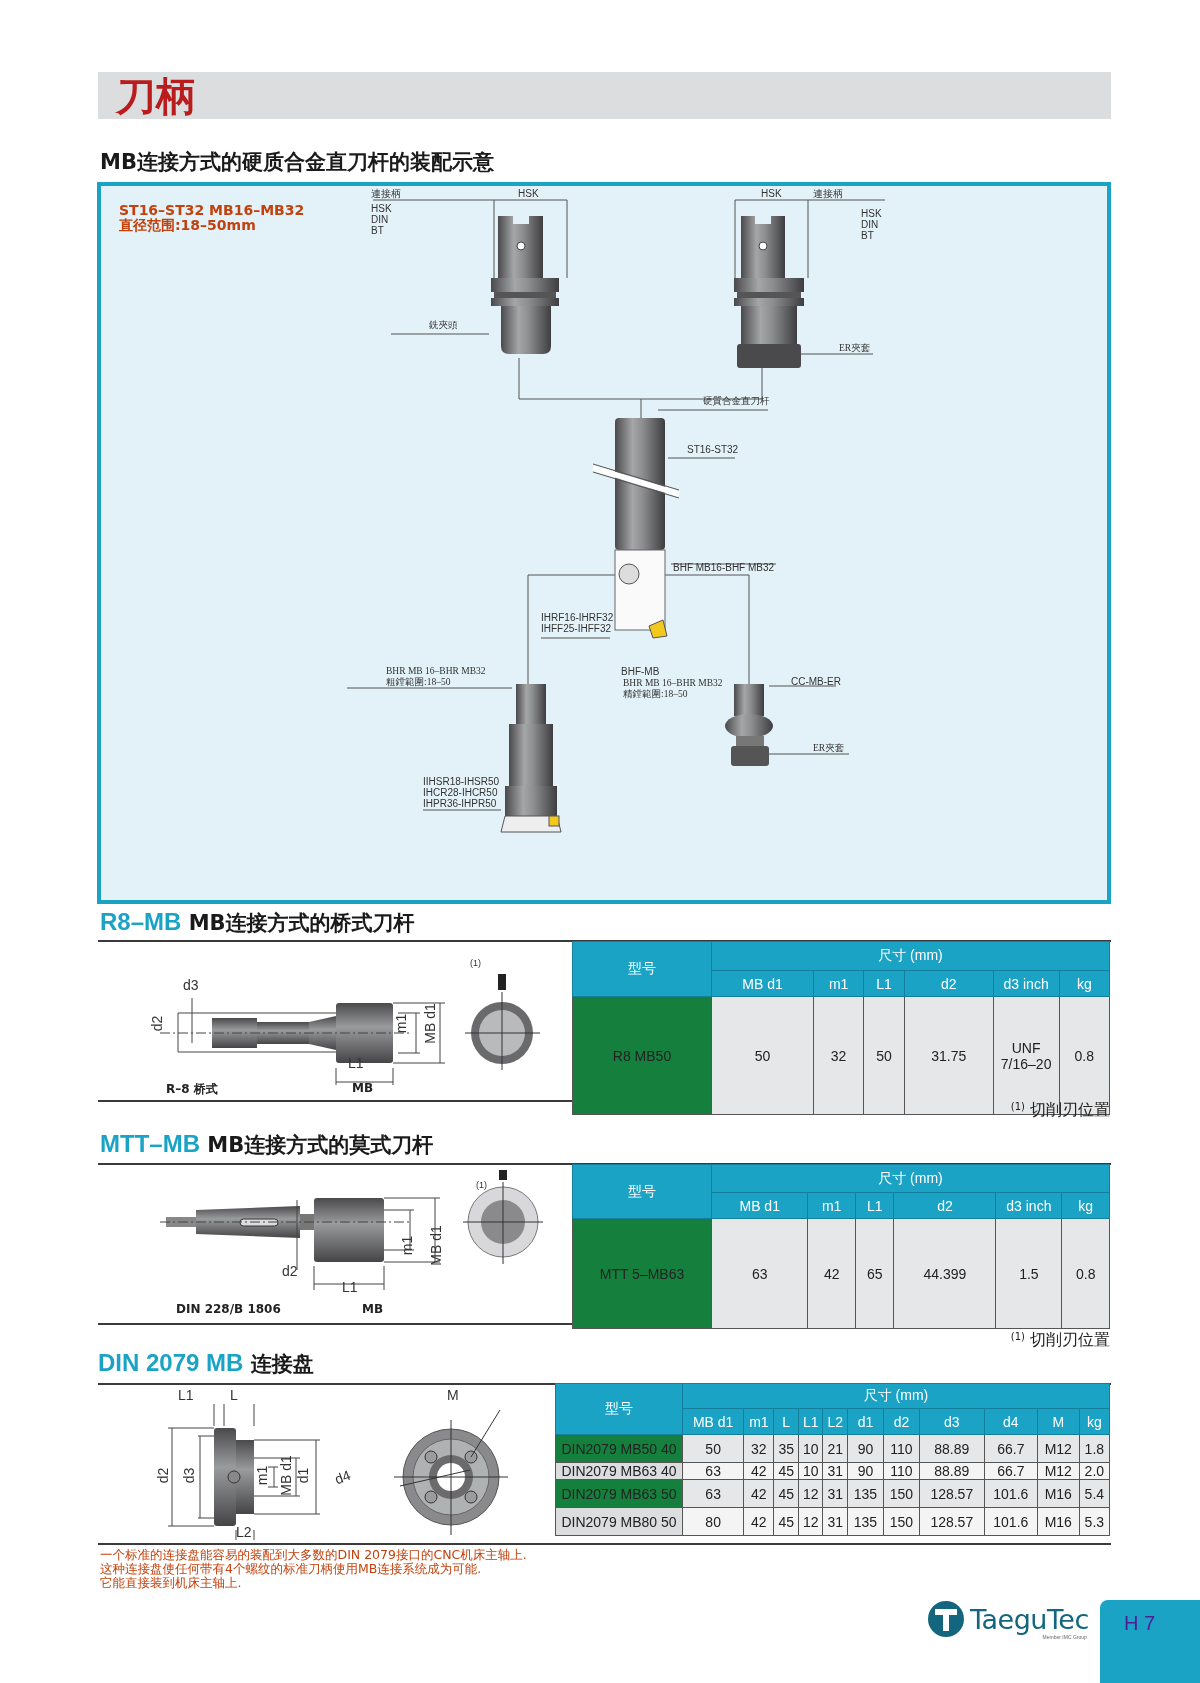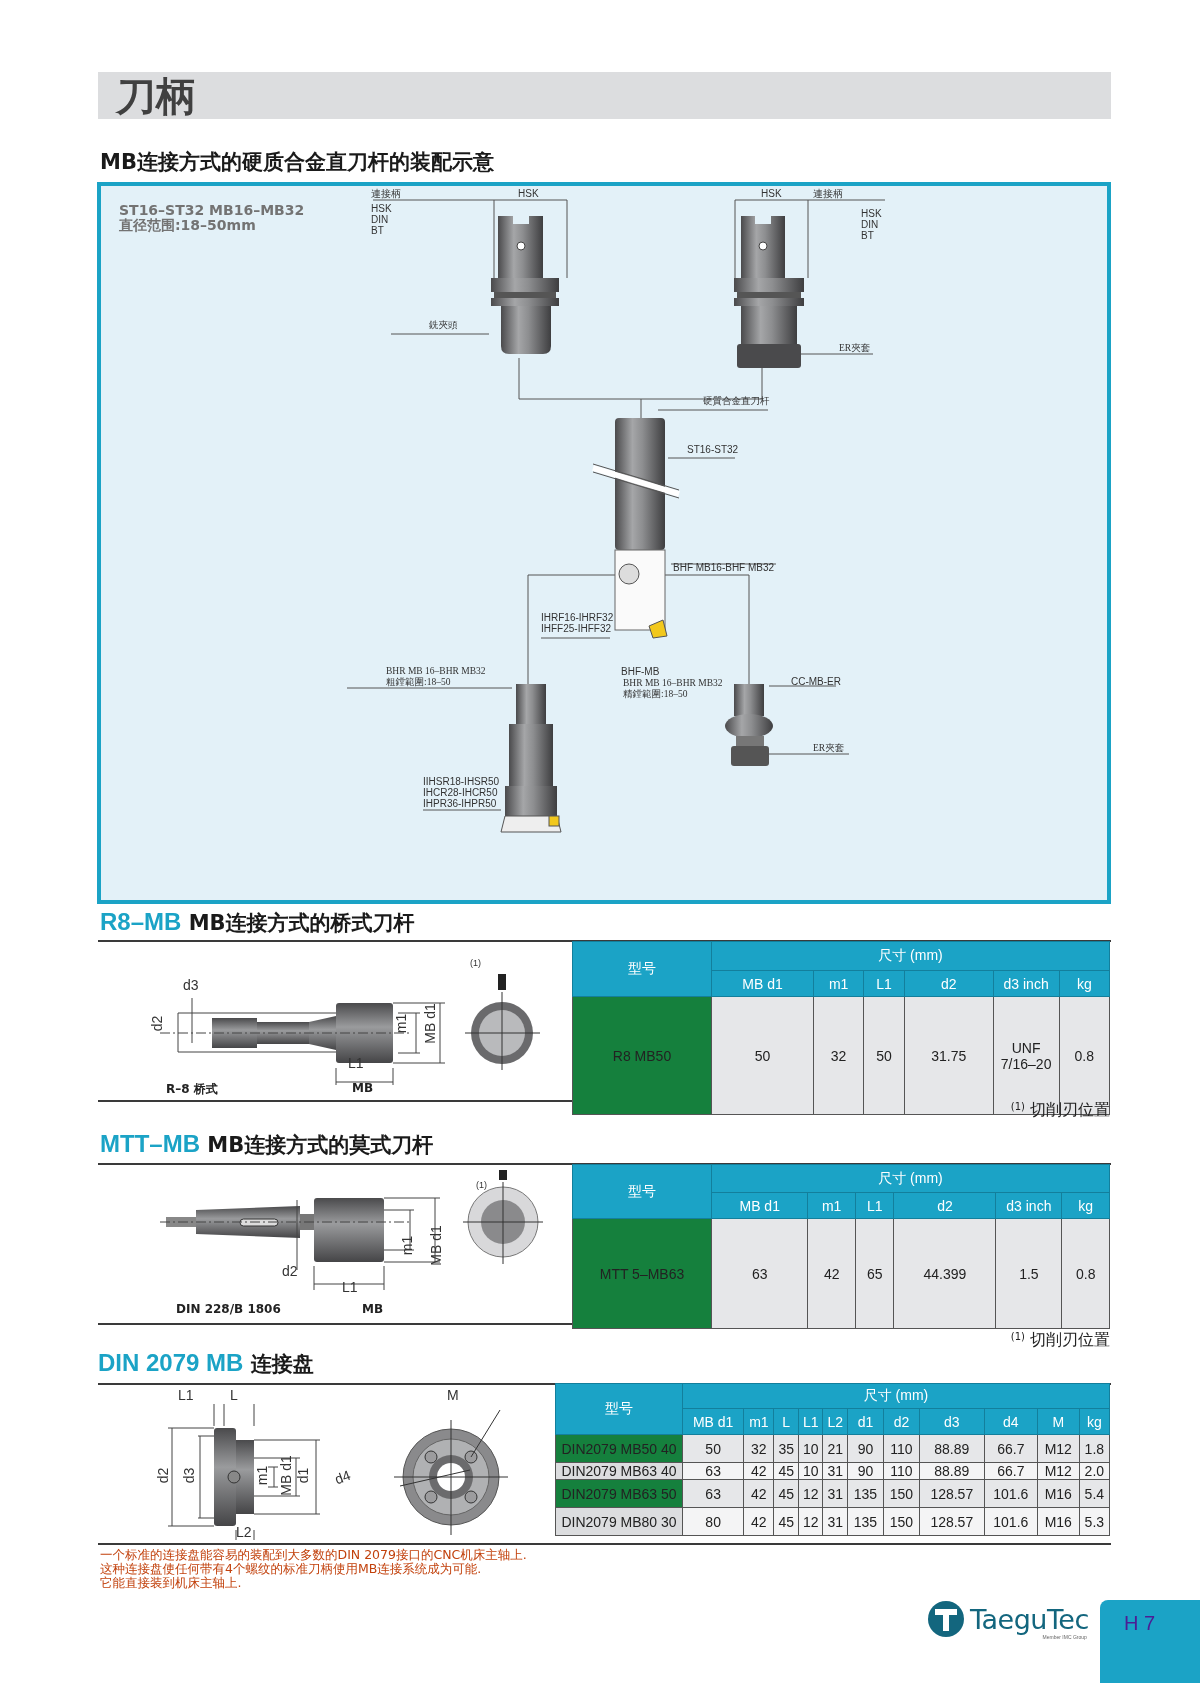--- a/index.html
+++ b/index.html
@@ -3,28 +3,28 @@
 <meta charset="utf-8">
 <style>
   * { box-sizing: border-box; margin: 0; padding: 0; }
   html, body { width: 1200px; height: 1683px; background: #ffffff; overflow: hidden; }
   body { position: relative; font-family: "Liberation Sans", "DejaVu Sans", sans-serif; color: #231f20; }
 
   .abs { position: absolute; }
 
   
   .page-header { left: 98px; top: 72px; width: 1013px; height: 47px; background: #dcdddf; }
-  .page-header .title { position: absolute; left: 18px; top: 2px; font-size: 40px; font-weight: bold; line-height: 44px; color: #404040; font-family: "DejaVu Sans", sans-serif; }
+  .page-header .title { position: absolute; left: 18px; top: 2px; font-size: 40px; font-weight: bold; line-height: 44px; color: #b91c1c; font-family: "DejaVu Sans", sans-serif; }
 
   .section-title { font-size: 21px; font-weight: bold; line-height: 26px; color: #1a1a1a; font-family: "DejaVu Sans", sans-serif; white-space: nowrap; }
   .section-title .code { color: #1ba3c6; font-family: "Liberation Sans", sans-serif; font-size: 24px; }
 
   
   .diagram-box { left: 97px; top: 182px; width: 1014px; height: 722px; background: #e3f1f8; border: 4px solid #1ba3c6; }
-  .diagram-box .intro { position: absolute; left: 18px; top: 17px; color: #737373; font-size: 14px; font-weight: bold; line-height: 15px; font-family: "DejaVu Sans", sans-serif; }
+  .diagram-box .intro { position: absolute; left: 18px; top: 17px; color: #c2410c; font-size: 14px; font-weight: bold; line-height: 15px; font-family: "DejaVu Sans", sans-serif; }
   .lbl { position: absolute; font-size: 10px; color: #333; line-height: 11px; white-space: nowrap; font-family: "Liberation Sans", sans-serif; }
   .lbl.serif { font-family: "Liberation Serif", serif; font-size: 9.5px; padding-left: 32px; }
 
   .rule { position: absolute; left: 98px; width: 1013px; height: 2px; background: #3a3a3a; }
 
   
   table.spec { position: absolute; border-collapse: collapse; font-family: "Liberation Sans", sans-serif; }
   table.spec th { background: #1ba3c6; color: #fff; font-weight: normal; font-size: 14px; text-align: center; border: 1px solid #137f9c; }
   table.spec td { text-align: center; font-size: 14px; color: #222; border: 1px solid #555; background: #e6e7e9; }
   table.spec td.model { background: #15803d; }
@@ -464,21 +464,21 @@
     <td>12</td>
     <td>31</td>
     <td>135</td>
     <td>150</td>
     <td>128.57</td>
     <td>101.6</td>
     <td>M16</td>
     <td>5.4</td>
   </tr>
   <tr class="alt" style="height:28px;">
-    <td class="model">DIN2079 MB80 30</td>
+    <td class="model">DIN2079 MB80 50</td>
     <td>80</td>
     <td>42</td>
     <td>45</td>
     <td>12</td>
     <td>31</td>
     <td>135</td>
     <td>150</td>
     <td>128.57</td>
     <td>101.6</td>
     <td>M16</td>

